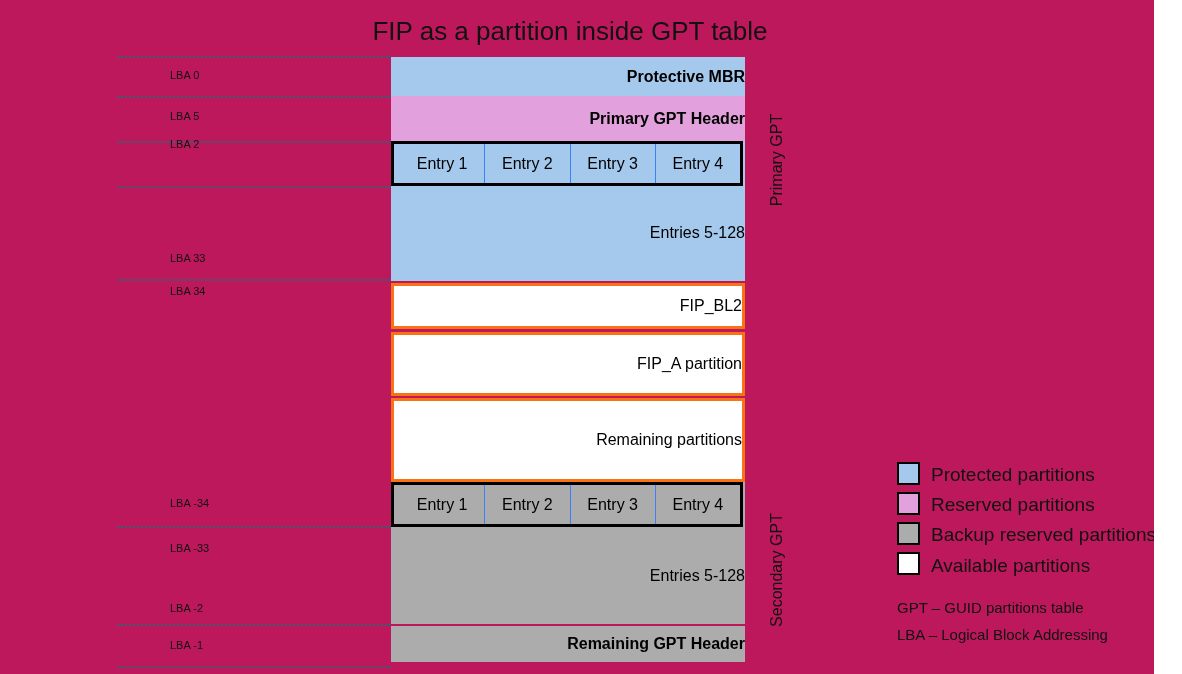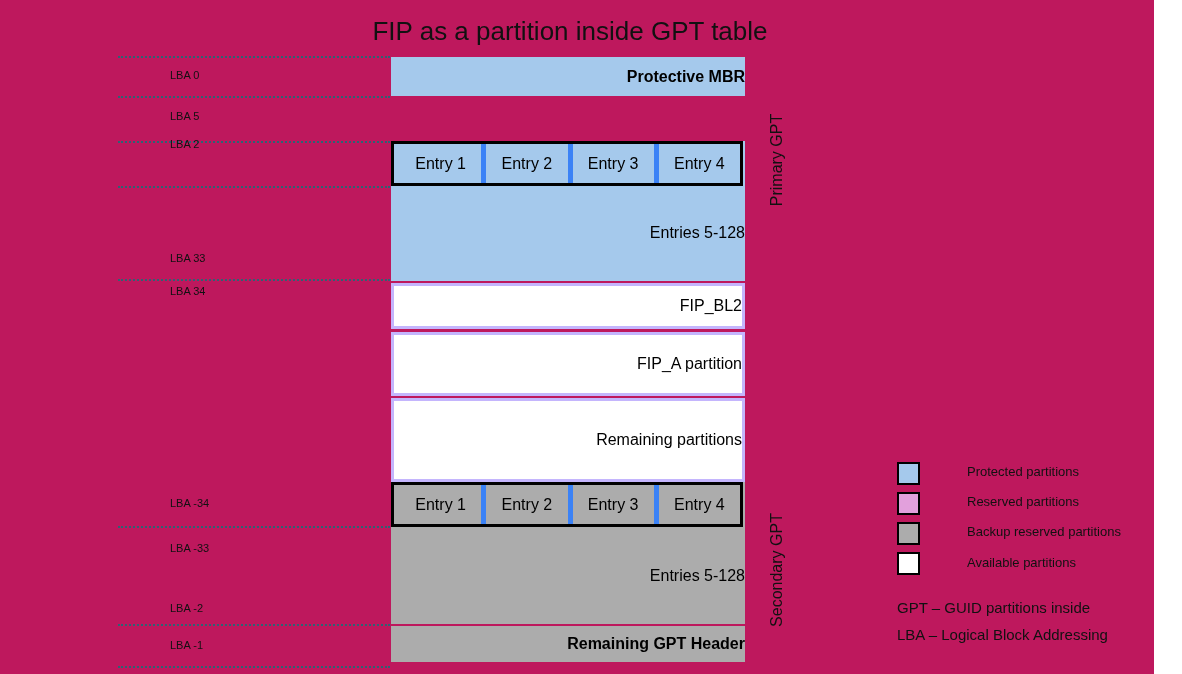--- a/index.html
+++ b/index.html
@@ -22,42 +22,42 @@
   }
   .lba {
     position:absolute; left:170px; font-size:11px; color:#111; white-space:nowrap;
   }
   .block {
     position:absolute; left:391px; width:354px;
     display:flex; align-items:center; justify-content:flex-end;
     font-size:16px; text-align:center; color:#000;
   }
   .bold { font-weight:700; }
-  .whiteblock { background:#ffffff; border:3px solid #c4b5fd; }
+  .whiteblock { background:#ffffff; border:3px solid #f97316; }
   .entry-row {
     position:absolute; left:391px; width:352px; height:45px;
     display:flex; border:3px solid #000;
   }
   .entry-cell {
     flex:1; display:flex; align-items:center; justify-content:center;
-    font-size:16px; color:#000; border-left:5px solid #3b82f6;
+    font-size:16px; color:#000; border-left:1px solid #3b82f6;
   }
   .entry-cell:first-child { border-left:none;padding-left:6px; }
   .bgsliver { position:absolute; left:391px; width:354px; }
   .vlabel {
     position:absolute; width:170px; height:26px;
     display:flex; align-items:center; justify-content:center;
     font-size:16px; color:#111; transform:rotate(-90deg); white-space:nowrap;
   }
   .legend-swatch {
     position:absolute; left:897px; width:23px; height:23px;
     border:2px solid #000;
   }
   .legend-label {
-    position:absolute; left:931px; font-size:13px; color:#111; white-space:nowrap;margin-left:36px;
+    position:absolute; left:931px; font-size:19px; color:#111; white-space:nowrap;
   }
   .abbrev {
     position:absolute; left:897px; font-size:15px; color:#111; white-space:nowrap;
   }
 </style>
 </head>
 <body>
 
 <div class="canvas">
 
@@ -79,20 +79,23 @@
   <div class="lba" style="top:285px">LBA 34</div>
   <div class="lba" style="top:497px">LBA -34</div>
   <div class="lba" style="top:542px">LBA -33</div>
   <div class="lba" style="top:602px">LBA -2</div>
   <div class="lba" style="top:639px">LBA -1</div>
 
   <div class="block bold" style="top:57px; height:39px; background:#A5C9EC">
     <span>Protective MBR</span>
   </div>
 
+  <div class="block bold" style="top:96px; height:45px; background:#E2A0DC">
+    <span>Primary GPT Header</span>
+  </div>
 
   <div class="bgsliver" style="top:141px; height:140px; background:#A5C9EC"></div>
 
   <div class="entry-row" style="top:141px; background:#A5C9EC">
     <div class="entry-cell">Entry 1</div>
     <div class="entry-cell">Entry 2</div>
     <div class="entry-cell">Entry 3</div>
     <div class="entry-cell">Entry 4</div>
   </div>
 
@@ -137,16 +140,16 @@
 
   <div class="legend-swatch" style="top: 492px; background-color: rgb(226, 160, 220);"></div>
   <div class="legend-label" style="top:494px">Reserved partitions</div>
 
   <div class="legend-swatch" style="top: 522px; background-color: rgb(172, 172, 172);"></div>
   <div class="legend-label" style="top:524px">Backup reserved partitions</div>
 
   <div class="legend-swatch" style="top: 552px; background-color: rgb(255, 255, 255);"></div>
   <div class="legend-label" style="top:555px">Available partitions</div>
 
-  <div class="abbrev" style="top:599px">GPT – GUID partitions inside</div>
+  <div class="abbrev" style="top:599px">GPT – GUID partitions table</div>
   <div class="abbrev" style="top:626px">LBA – Logical Block Addressing</div>
 
 </div>
 
 </body></html>

